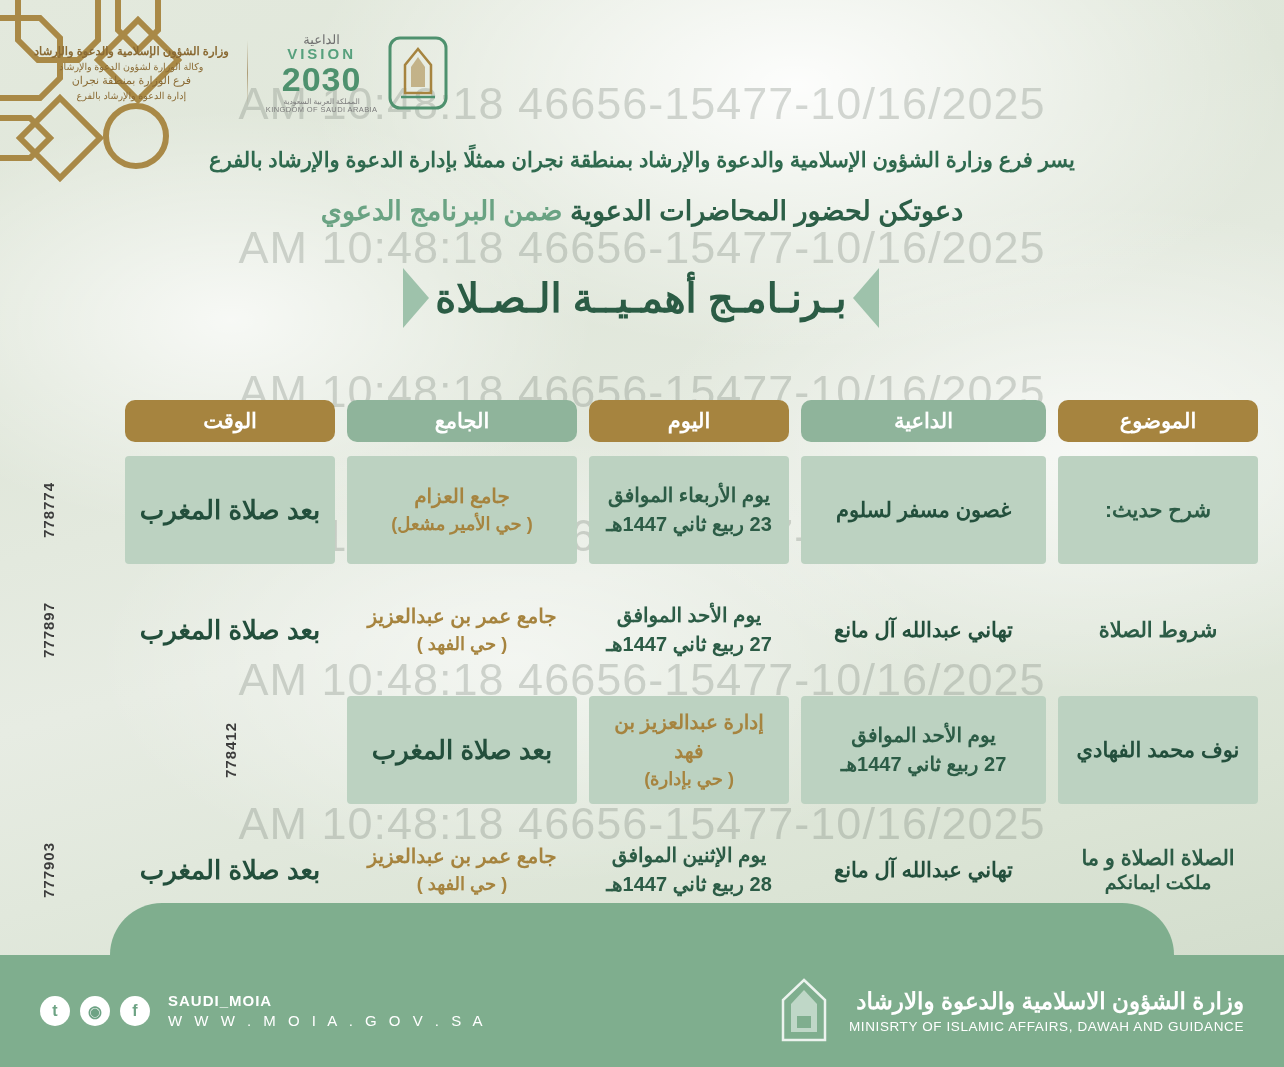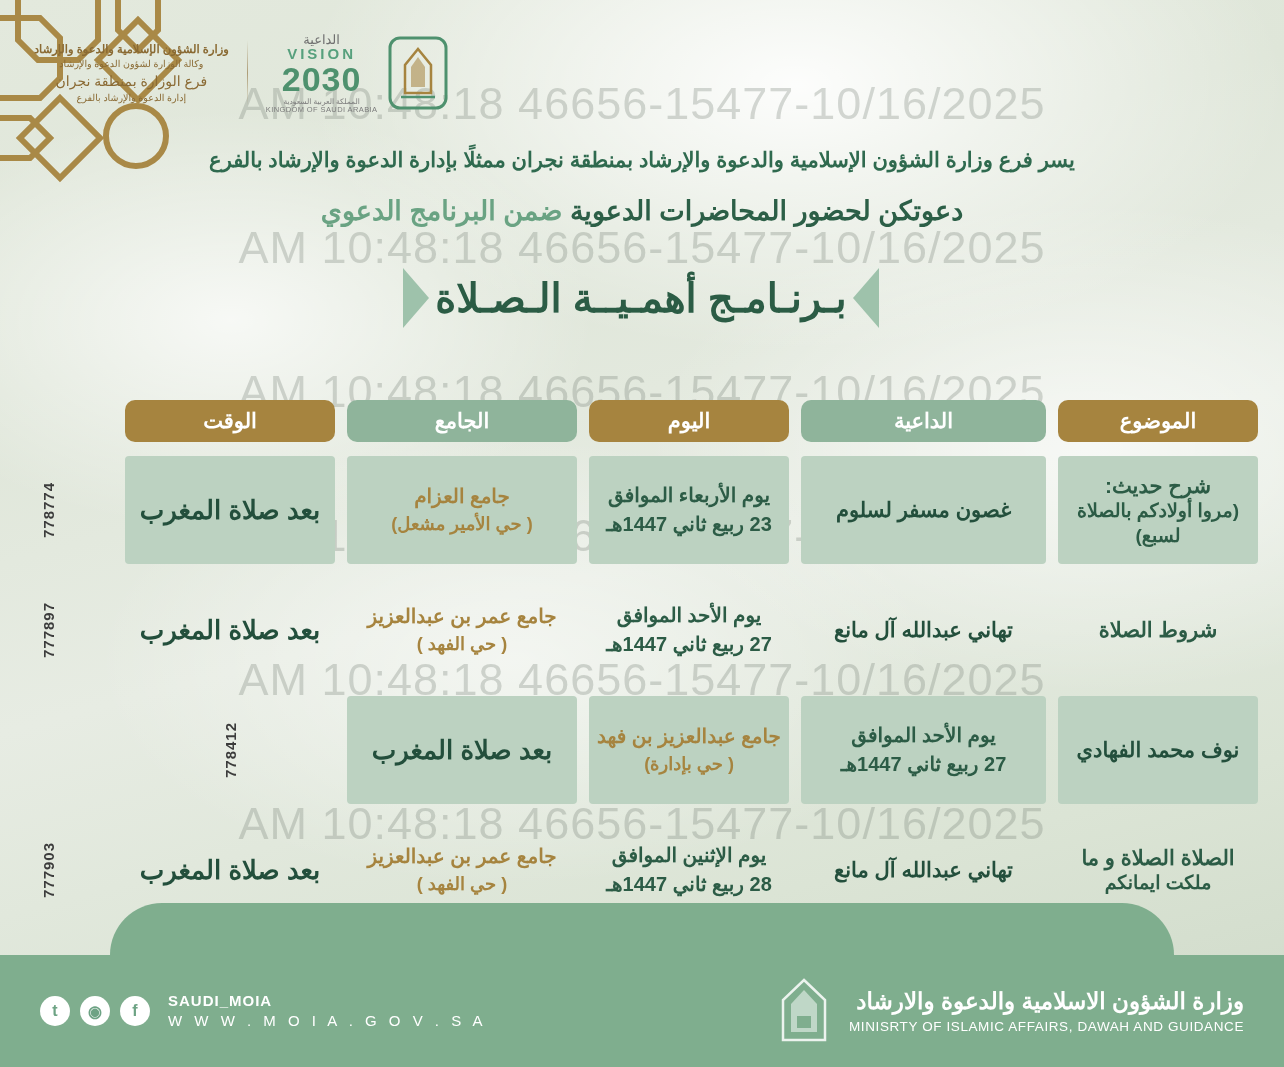--- a/index.html
+++ b/index.html
@@ -62,21 +62,21 @@
     z-index: 8;
   }
   .logo-block { display: flex; align-items: center; gap: 14px; }
   .moia-text-logo {
     text-align: center;
     color: #8a6a33;
     line-height: 1.45;
   }
   .moia-text-logo .l1 { font-size: 11.5px; font-weight: bold; letter-spacing: .2px; }
   .moia-text-logo .l2 { font-size: 9.5px; }
-  .moia-text-logo .l3 { font-size: 14px; }
+  .moia-text-logo .l3 { font-size: 11px; }
   .moia-text-logo .l4 { font-size: 9.5px; }
   .emblem-sep {
     width: 1px; height: 66px;
     background: linear-gradient(to bottom, rgba(138,106,51,0), rgba(138,106,51,.6), rgba(138,106,51,0));
   }
   .vision-logo { display: flex; align-items: center; gap: 10px; }
   .vision-text { color: #4b8f6e; line-height: 1.05; text-align: center; }
   .vision-text .v-ar { font-size: 13px; color: #6f6f6f; letter-spacing: 1px; }
   .vision-text .v-en { font-size: 15px; font-weight: bold; letter-spacing: 3px; color: #57a07d; }
   .vision-text .v-num { font-size: 34px; font-weight: bold; letter-spacing: 1px; color: #4e916e; }
@@ -282,21 +282,20 @@
       <div class="th green">الجامع</div>
       <div class="th brown">الوقت</div>
       <div class="th spacer"></div>
     </div>
 
     <div class="rows">
 
       <div class="row band">
         <div class="cell topic">
           <div>شرح حديث:</div>
-          <div class="sub">(مروا أولادكم بالصلاة لسبع)</div>
         </div>
         <div class="cell preacher">غصون مسفر لسلوم</div>
         <div class="cell day">
           <div>يوم الأربعاء الموافق</div>
           <div>23 ربيع ثاني 1447هـ</div>
         </div>
         <div class="cell mosque">
           <div>جامع العزام</div>
           <div class="sub">( حي الأمير مشعل)</div>
         </div>
@@ -322,21 +321,21 @@
         <div class="cell code">777897</div>
       </div>
 
       <div class="row band">
         <div class="cell preacher">نوف محمد الفهادي</div>
         <div class="cell day">
           <div>يوم الأحد الموافق</div>
           <div>27 ربيع ثاني 1447هـ</div>
         </div>
         <div class="cell mosque">
-          <div>جامع عبدالعزيز بن فهد</div>
+          <div>إدارة عبدالعزيز بن فهد</div>
           <div class="sub">( حي بإدارة)</div>
         </div>
         <div class="cell time">بعد صلاة المغرب</div>
         <div class="cell code">778412</div>
       </div>
 
       <div class="row plain">
         <div class="cell topic">
           <div>الصلاة الصلاة و ما</div>
           <div class="sub">ملكت ايمانكم</div>

